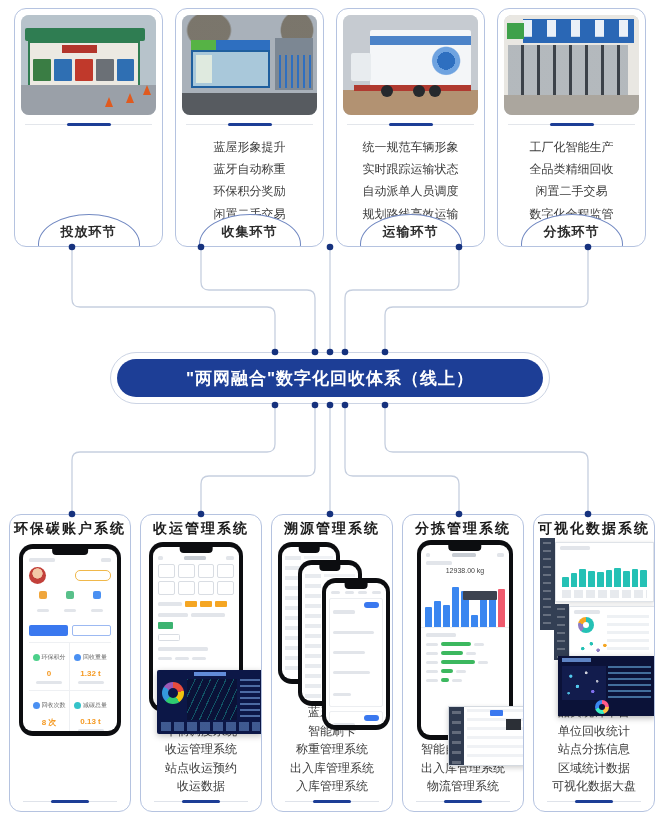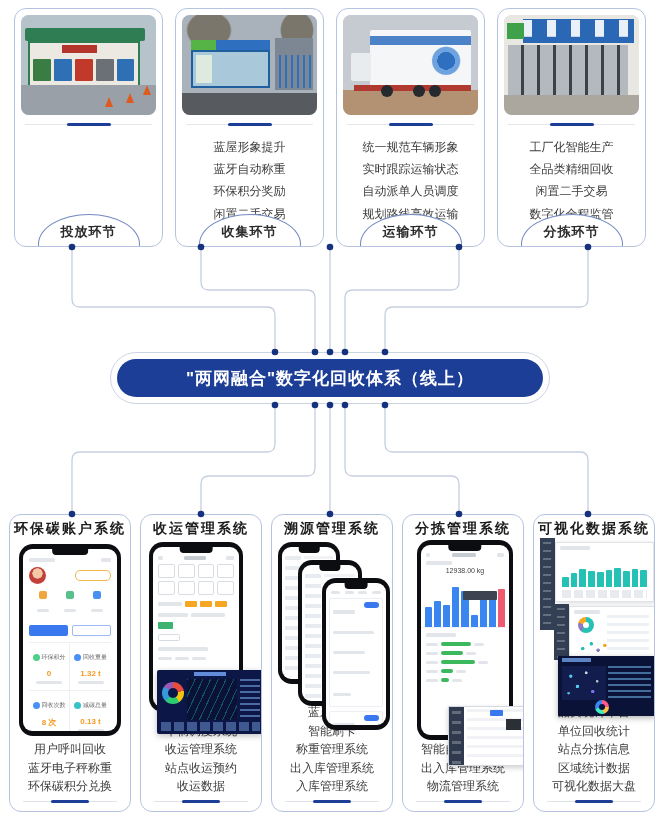--- a/index.html
+++ b/index.html
@@ -319,25 +319,20 @@
               <div class="statgrid">
                 <div class="statcell"><span class="sticon" style="background:#4cd08a"></span><span class="stlabel">环保积分</span><span class="stval">0</span><span class="stsub sk"></span></div>
                 <div class="statcell"><span class="sticon" style="background:#4a90f2"></span><span class="stlabel">回收重量</span><span class="stval">1.32 t</span><span class="stsub sk"></span></div>
                 <div class="statcell"><span class="sticon" style="background:#4a90f2"></span><span class="stlabel">回收次数</span><span class="stval">8 次</span></div>
                 <div class="statcell"><span class="sticon" style="background:#35c3c9"></span><span class="stlabel">减碳总量</span><span class="stval">0.13 t</span><span class="stsub sk"></span></div>
               </div>
             </div>
           </div>
         </div>
       </div>
-      <div class="blines">
-        <div>用户呼叫回收</div>
-        <div>蓝牙电子秤称重</div>
-        <div>环保碳积分兑换</div>
-      </div>
       <div class="bfooter"></div>
     </div>
 
     <div class="bcard">
       <div class="btitle">收运管理系统</div>
       <div class="bmock">
         <div class="ph" style="left:8px;top:4px;width:94px;height:170px">
           <div class="scr">
               <div class="notch"></div>
             <div style="padding:9px 5px 0">

